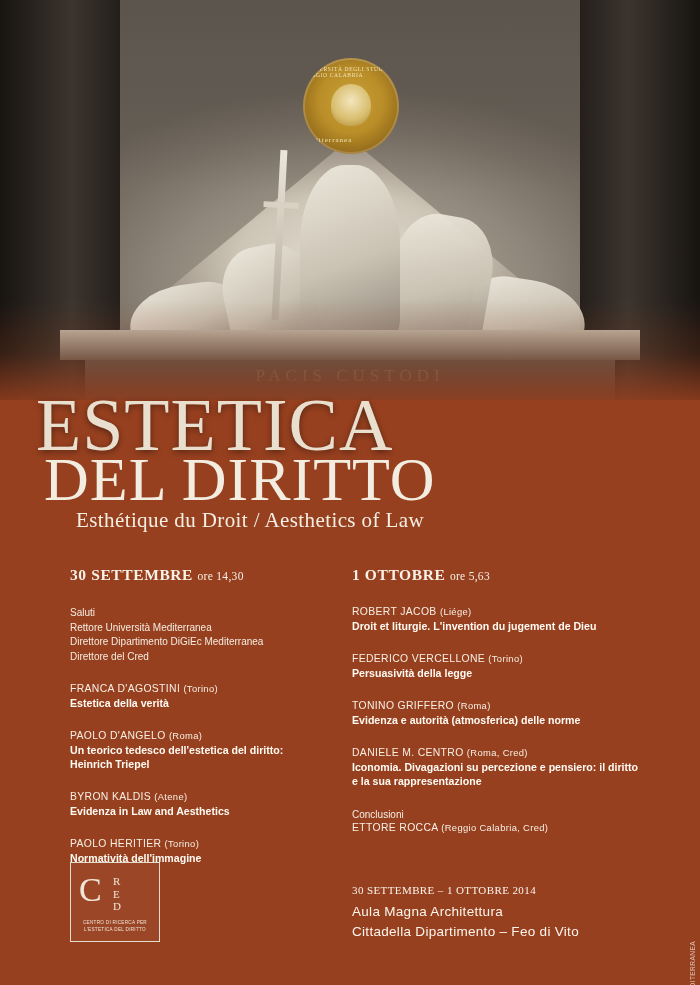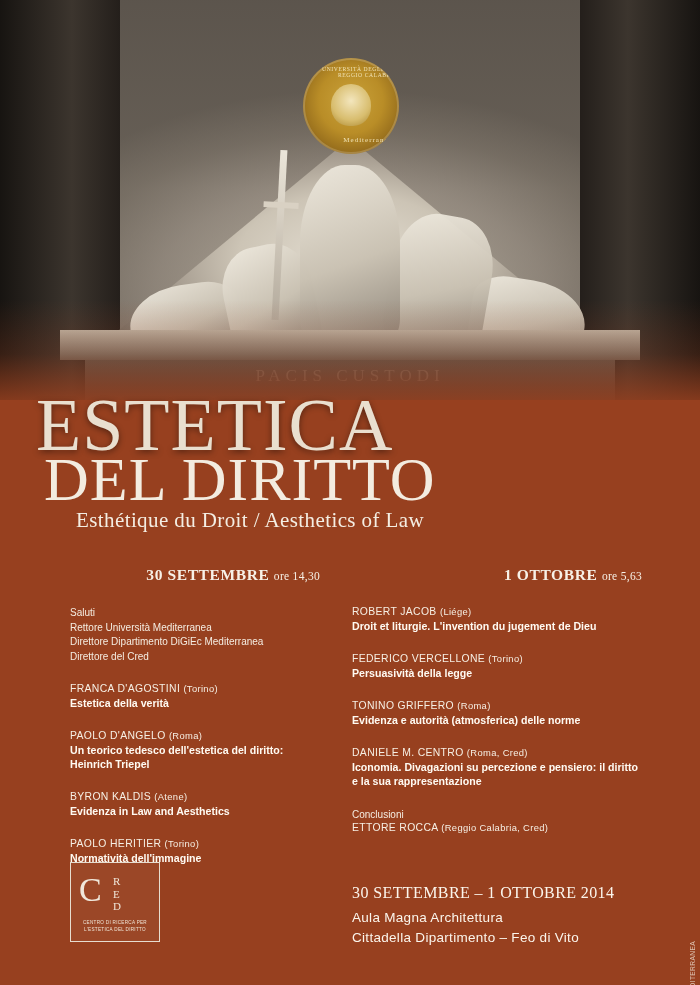--- a/index.html
+++ b/index.html
@@ -88,21 +88,21 @@
 
   
   .seal{
     position:absolute;left:303px;top:58px;width:96px;height:96px;border-radius:50%;
     background:radial-gradient(circle at 50% 45%, #caa23a 0%, #b98d27 45%, #8e661a 78%, #6d4d12 100%);
     box-shadow:0 0 0 2px rgba(255,255,255,.18) inset;
     color:#3a2a08;
     overflow:hidden;
   }
   .seal .ring-top,.seal .ring-bot{
-    position:absolute;left:17px;width:96px;text-align:center;
+    position:absolute;left:0;width:96px;
     font-family:"Liberation Serif", serif;font-size:5.6px;letter-spacing:.6px;
     color:#f0e2b4;
   }
   .seal .ring-top{top:8px;}
   .seal .ring-bot{bottom:10px;font-size:7px;letter-spacing:1px;}
   .seal .emblem{
     position:absolute;left:28px;top:26px;width:40px;height:42px;border-radius:50% 50% 45% 45%;
     background:radial-gradient(circle at 50% 40%, #f3e6bd, #d8bd6e 60%, #a8842c);
   }
 
@@ -128,21 +128,20 @@
 
   
   .col{position:absolute;color:#f6efe6;}
   .col-left{left:70px;top:566px;width:250px;}
   .col-right{left:352px;top:566px;width:290px;}
 
   .day{
     font-family:"Liberation Serif", serif;
     font-size:15.5px;font-weight:bold;letter-spacing:.6px;color:#f7f1e7;
     margin-bottom:22px;
-    text-align:right;
   }
   .day .hour{font-size:11.5px;font-weight:normal;letter-spacing:.3px;}
 
   .block{margin-bottom:19px;}
   .speaker{
     font-size:10.4px;letter-spacing:.35px;color:#f6efe4;margin-bottom:3px;
   }
   .speaker .city{font-size:9.4px;}
   .talk{
     font-size:10.6px;font-weight:bold;line-height:1.32;color:#fffaf2;
@@ -181,21 +180,21 @@
   }
   .logo-cim .fm{
     position:absolute;left:6px;bottom:4px;font-size:10.5px;font-weight:bold;letter-spacing:-.3px;color:#2b2018;
   }
 
   
   .venue{
     position:absolute;left:352px;top:884px;color:#fbf5ec;
   }
   .venue .date{
-    font-family:"Liberation Serif", serif;font-size:16px;letter-spacing:.4px;margin-bottom:6px;
+    font-family:"Liberation Serif", serif;font-size:11px;letter-spacing:.4px;margin-bottom:6px;
   }
   .venue .line{font-size:13.5px;letter-spacing:.3px;line-height:1.45;}
 
   .credit{
     position:absolute;right:4px;bottom:44px;
     transform:rotate(-90deg);transform-origin:100% 100%;
     font-size:6.6px;letter-spacing:.4px;color:#e9d9c9;opacity:.85;
     white-space:nowrap;
   }
 </style>

